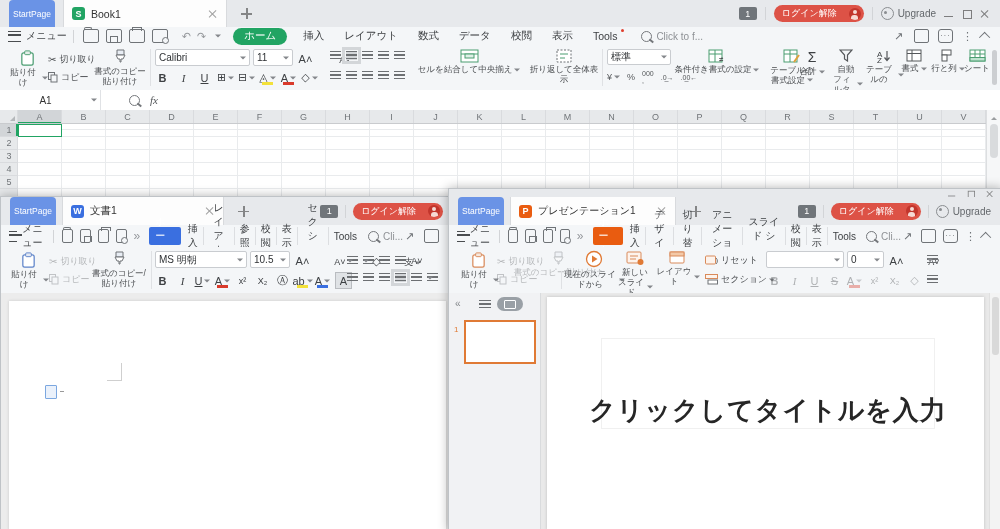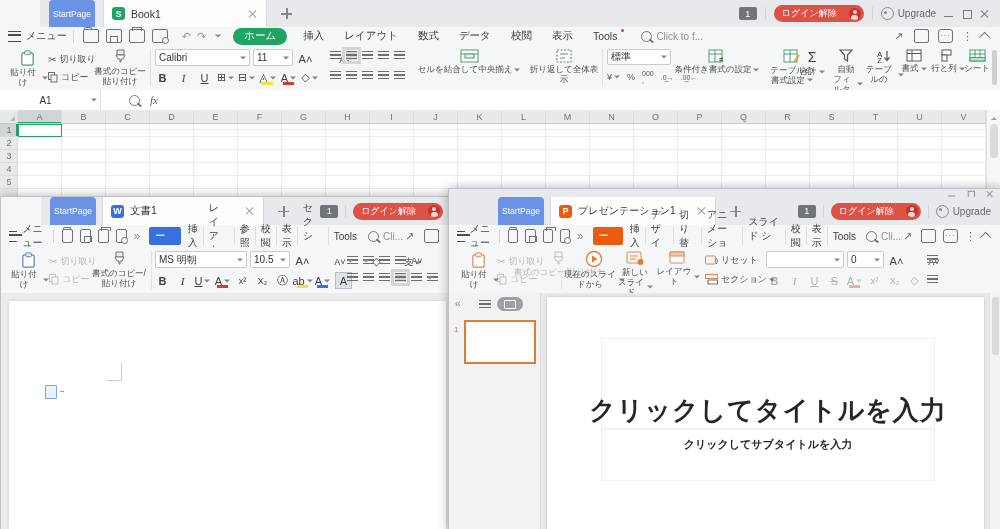--- a/index.html
+++ b/index.html
@@ -4,21 +4,21 @@
 <style>
   html,body{margin:0;padding:0;background:#fff;}
   #stage{position:relative;width:1000px;height:529px;overflow:hidden;
     font-family:"Liberation Sans","DejaVu Sans",sans-serif;color:#3c3f42;
     -webkit-font-smoothing:antialiased;}
   .abs{position:absolute;}
   .f{display:flex;align-items:center;}
   .win{position:absolute;background:#f4f6f8;overflow:hidden;}
   .float-win{box-shadow:0 0 10px rgba(0,0,0,.30);border:1px solid #bfc3c7;}
   
-  .tabbar{position:absolute;left:0;right:0;top:0;height:28px;background:#e7e9ec;display:flex;align-items:center;margin-left:40px;}
+  .tabbar{position:absolute;left:0;right:0;top:0;height:28px;background:#e7e9ec;display:flex;align-items:center;}
   .tab-start{height:100%;width:46px;margin-left:9px;background:#6a93e6;color:#fff;font-size:8.5px;
     display:flex;align-items:center;justify-content:center;border-radius:4px 4px 0 0;}
   .tab-doc{height:100%;background:#fdfdfd;display:flex;align-items:center;padding:0 8px;gap:6px;
     border-left:1px solid #d8dadd;border-right:1px solid #d8dadd;font-size:10.5px;color:#333;}
   .app{width:13px;height:13px;border-radius:3px;color:#fff;font-size:9px;font-weight:bold;
     display:flex;align-items:center;justify-content:center;flex:none;}
   .app.g{background:#21a463}.app.b{background:#3a6fe0}.app.o{background:#e95c10}
   .xi{width:10px;height:10px;position:relative;opacity:.55;flex:none;}
   .xi::before,.xi::after{content:"";position:absolute;left:4px;top:0;width:1.4px;height:10px;background:#555;}
   .xi::before{transform:rotate(45deg)}.xi::after{transform:rotate(-45deg)}
@@ -47,21 +47,21 @@
   .menu-ic::before{content:"";position:absolute;left:0;top:2.6px;height:1.6px;width:13px;background:#4a4d50;}
   .tb-ic{width:14px;height:12px;border:1.2px solid #6f7377;border-radius:2px;position:relative;margin:0 3.5px;}
   .tb-ic.folder::before{content:"";position:absolute;left:0;top:-3px;width:6px;height:2px;border:1.2px solid #6f7377;border-bottom:none;border-radius:2px 2px 0 0;}
   .tb-ic.save::before{content:"";position:absolute;left:3px;bottom:0;width:6px;height:5px;border:1.2px solid #6f7377;border-bottom:none;}
   .tb-ic.print::before{content:"";position:absolute;left:2px;top:-3px;width:8px;height:3px;border:1.2px solid #6f7377;border-bottom:none;}
   .tb-ic.preview::before{content:"";position:absolute;right:-2px;bottom:-2px;width:5px;height:5px;border:1.2px solid #6f7377;border-radius:50%;background:#f4f6f8;}
   .glyph{color:#96999d;font-size:11px;margin:0 3px;}
   .home-pill{height:17px;padding:0 11px;border-radius:9px;color:#fff;font-size:10.5px;display:flex;align-items:center;margin:0 6px;}
   .home-sq{height:18px;padding:0 6px;border-radius:2px;color:#fff;font-size:10px;display:flex;align-items:center;margin:0 2px 0 6px;}
   .vtabs{display:flex;align-items:center;height:18px;}
-  .rtab{padding:0 10px;font-size:10.5px;color:#3c3f42;height:18px;display:flex;align-items:center;position:relative;}
+  .rtab{padding:0 10px;font-size:10.5px;color:#3c3f42;height:18px;display:flex;align-items:center;position:relative;text-align:center;}
   .tight .rtab{padding:0 5px;font-size:10px;border-right:1px solid #dcdee1;}
   .tight .rtab:last-child{border-right:none;}
   #ss-tabs .rtab:last-child::after{content:"";position:absolute;right:3px;top:2px;width:3px;height:3px;border-radius:50%;background:#e03e2d;}
   .mag{width:9px;height:9px;border:1.4px solid #75787c;border-radius:50%;position:relative;flex:none;}
   .mag::after{content:"";position:absolute;left:7px;top:8px;width:5px;height:1.5px;background:#75787c;transform:rotate(40deg);}
   .search-txt{font-size:10px;color:#8e9195;margin-left:4px;}
   .right-ics{margin-left:auto;display:flex;align-items:center;gap:9px;padding-right:10px;}
   .ric{width:13px;height:12px;position:relative;color:#6f7377;font-size:11px;display:flex;align-items:center;justify-content:center;}
   .ric.box{border:1.2px solid #6f7377;border-radius:2px;}
   .ric.bubble{border:1.2px solid #6f7377;border-radius:3px;font-size:7px;letter-spacing:1px;line-height:4px;}
@@ -703,23 +703,20 @@
         <span class="abs f" style="left:48px;top:4px;width:26px;height:14px;background:#9aa0a6;border-radius:7px;justify-content:center;">
           <span style="width:10px;height:7px;border:1.2px solid #fff;border-radius:1px;"></span>
         </span>
         <span class="slide-num abs" style="left:5px;top:32px;">1</span>
         <div class="thumb" style="left:15px;top:27px;width:72px;height:44px;"></div>
       </div>
       <div class="page" style="left:98px;top:4px;width:437px;height:233px;box-shadow:0 0 3px rgba(0,0,0,.18);font-weight:bold;">
         <div class="abs f" style="left:54px;top:41px;width:334px;height:91px;border:1px solid #f0f0f0;justify-content:center;align-items:flex-end;box-sizing:border-box;">
           <span class="ph-title" style="white-space:nowrap;">クリックしてタイトルを入力</span>
         </div>
-        <div class="abs" style="left:54px;top:132px;width:334px;height:52px;border:1px solid #f0f0f0;text-align:center;padding-top:4px;box-sizing:border-box;">
-          <span class="ph-sub">クリックしてサブタイトルを入力</span>
-        </div>
       </div>
       <div class="abs" style="right:0;top:0;width:12px;bottom:0;background:#f3f3f3;border-left:1px solid #e0e0e0;box-sizing:border-box;">
         <span class="abs" style="left:2px;top:4px;width:7px;height:58px;background:#d9d9d9;border-radius:3px;"></span>
       </div>
     </div>
   </div>
 
 </div>
 
 </body></html>

